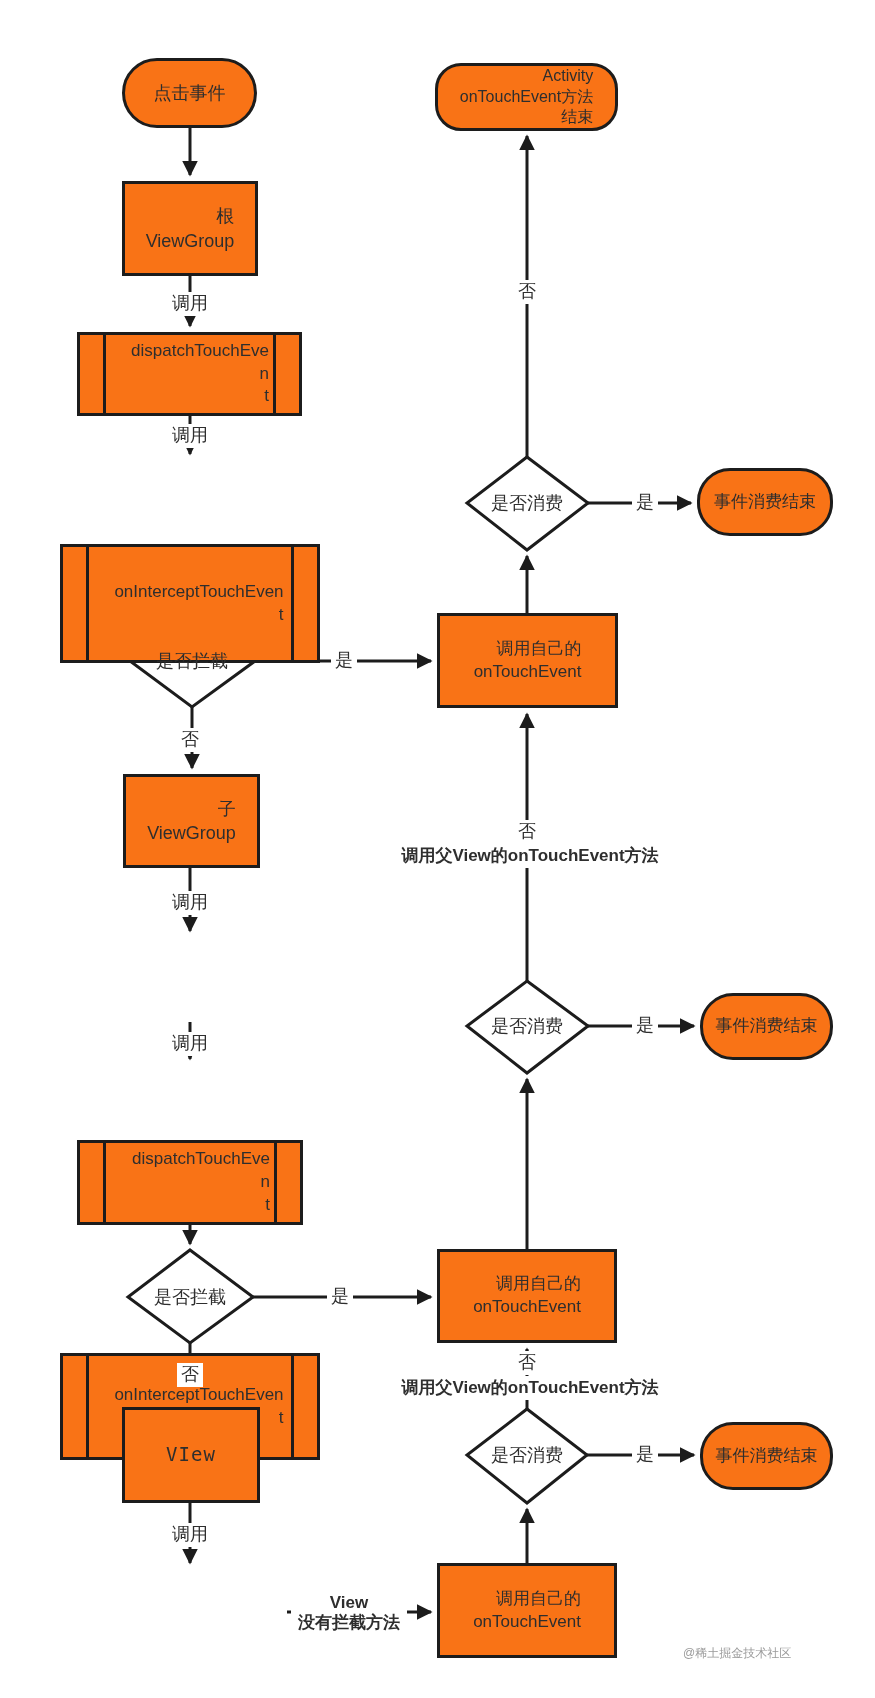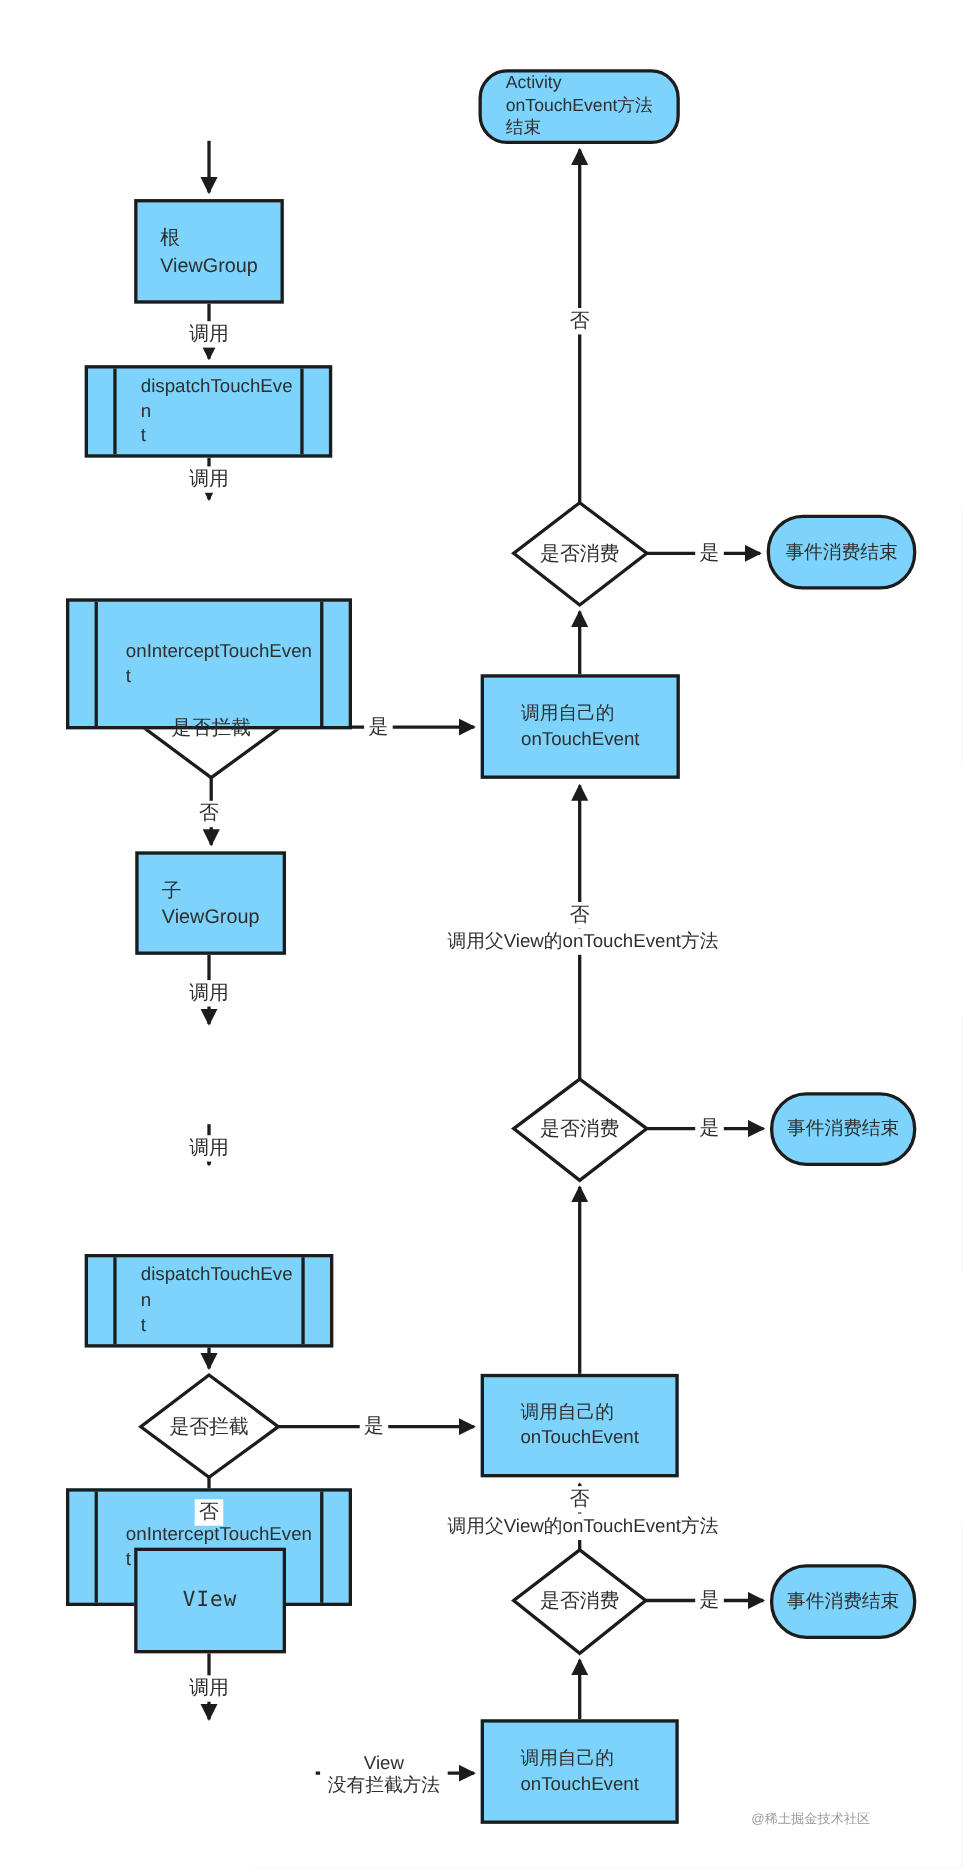--- a/index.html
+++ b/index.html
@@ -8,24 +8,24 @@
     width:875px;height:1698px;
     background:#ffffff;
     font-family:"Liberation Sans","DejaVu Sans",sans-serif;
     color:#2e2e2e;
     overflow:hidden;
   }
   svg.wires{position:absolute;left:0;top:0;width:875px;height:1698px;}
   .node{
     position:absolute;
     display:flex;align-items:center;justify-content:center;
-    text-align:left;
+    text-align:right;
     white-space:pre-line;
     font-size:17px;line-height:1.35;
-    background:#7dd3fc;
+    background:#f97316;
     border:3px solid #1c1c1c;
     box-sizing:border-box;
   }
   .stadium{border-radius:36px;}
   .stadium-sm{border-radius:30px;font-size:16px;line-height:1.3;}
   .subroutine{position:relative;word-break:break-all;padding-left:18px;}
   .subroutine::before,.subroutine::after{
     content:"";position:absolute;top:0;bottom:0;width:0;
     border-left:3px solid #1c1c1c;
   }
@@ -40,21 +40,21 @@
   }
   .edge-label{
     position:absolute;
     display:flex;align-items:center;justify-content:center;
     text-align:center;
     background:#ffffff;
     font-size:18px;line-height:1.2;
     white-space:pre-line;
     transform:translate(-50%,-50%);
   }
-  .edge-label.small{font-size:17px;}
+  .edge-label.small{font-size:17px;font-weight:bold;}
   .mono{font-family:"DejaVu Sans Mono","Liberation Mono",monospace;letter-spacing:1px;}
   .watermark{
     position:absolute;
     font-size:12px;color:#9b9b9b;
     white-space:nowrap;
   }
 </style>
 </head>
 <body>
 
@@ -96,20 +96,21 @@
     </g>
     <g stroke="#1c1c1c" stroke-width="3" fill="#ffffff">
       <polygon points="192,615 255,661 192,707 130,661"></polygon>
       <polygon points="190,1250 253,1297 190,1343 128,1297"></polygon>
       <polygon points="527,457 588,503 527,550 467,503"></polygon>
       <polygon points="527,981 588,1026 527,1073 467,1026"></polygon>
       <polygon points="527,1409 587,1455 527,1503 467,1455"></polygon>
     </g>
   </svg>
 
+  <div class="node stadium" style="left:122px;top:58px;width:135px;height:70px;font-size:18px;">点击事件</div>
 
   <div class="node stadium-sm node" style="left:435px;top:63px;width:183px;height:68px;border-radius:26px;">Activity
 onTouchEvent方法
 结束</div>
 
   <div class="node" style="left:122px;top:181px;width:136px;height:95px;font-size:18px;">根
 ViewGroup</div>
 
   <div class="node subroutine" style="left:77px;top:332px;width:225px;height:84px;">
     <span class="sub-inner">dispatchTouchEven

